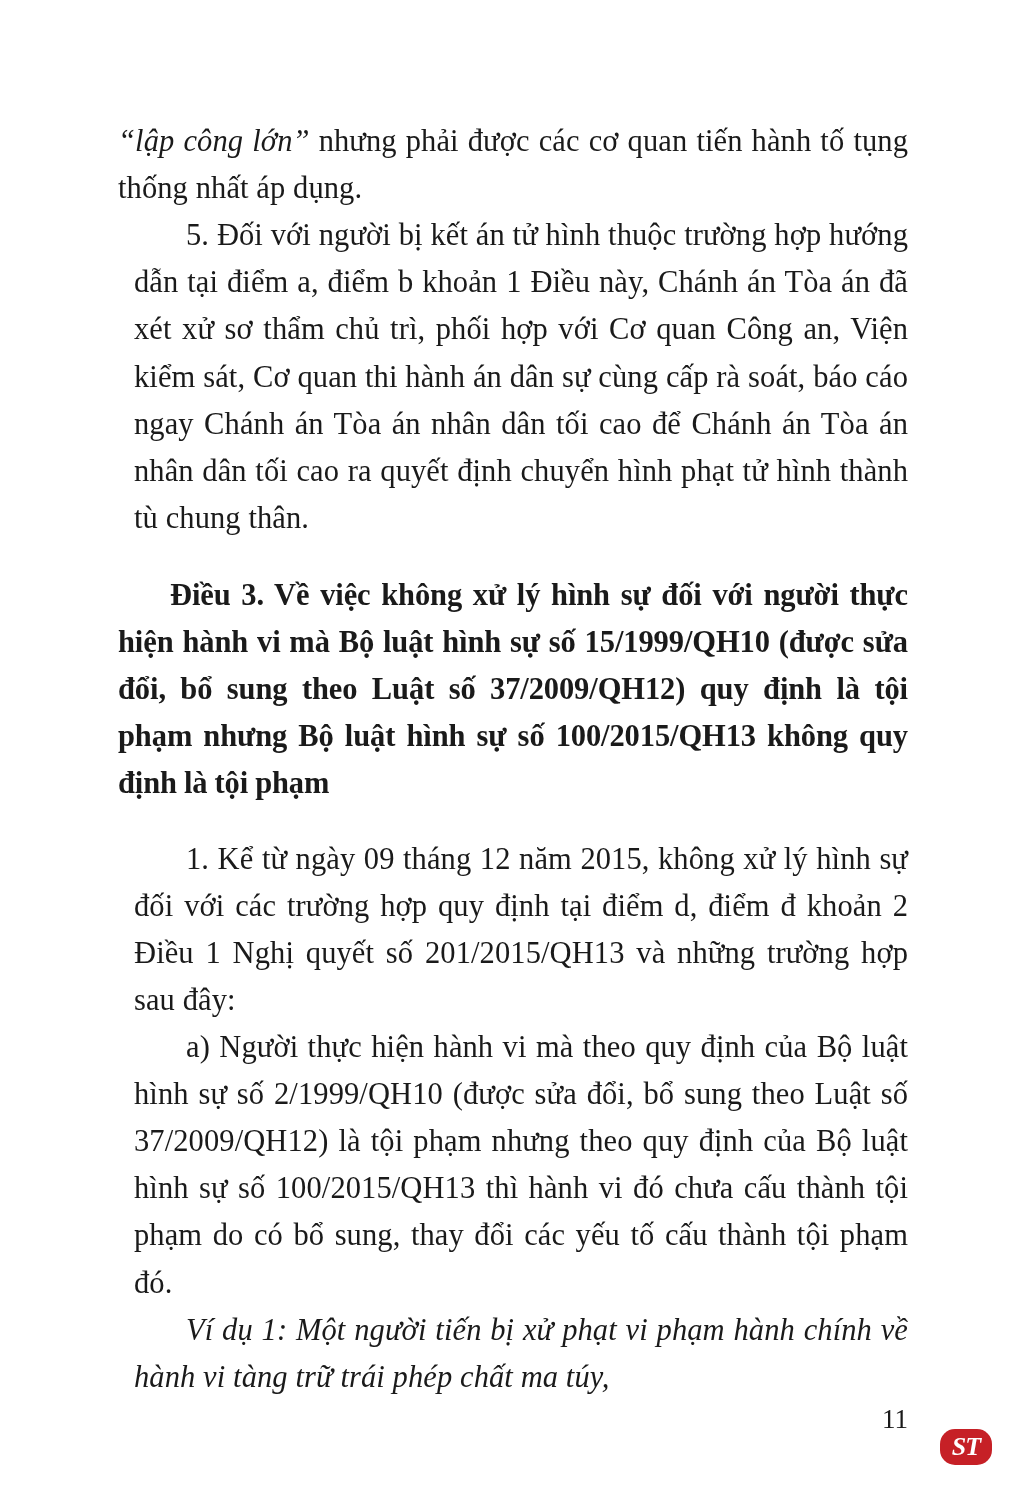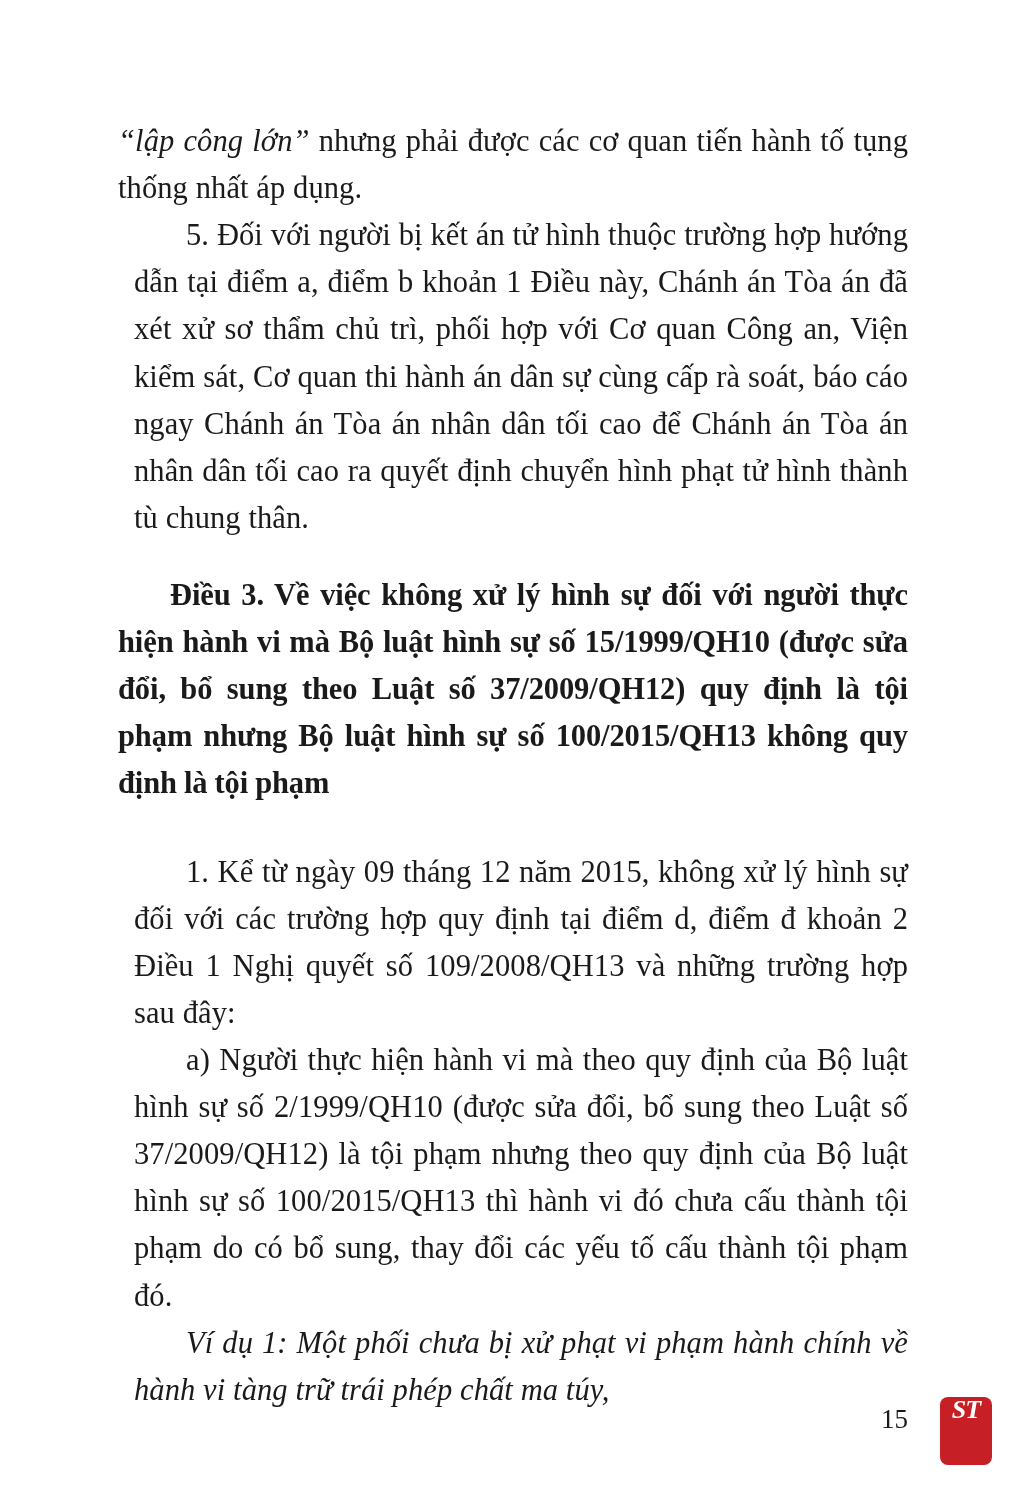--- a/index.html
+++ b/index.html
@@ -32,21 +32,21 @@
     margin: 0;
   }
   p.indent {
     text-indent: 52px;
     margin-left: 16px;
   }
   p.heading {
     font-weight: bold;
     text-indent: 52px;
     margin-top: 30px;
-    margin-bottom: 41px;
+    margin-bottom: 28px;
     letter-spacing: -0.1px;
     word-spacing: -0.5px;
   }
   .italic {
     font-style: italic;
   }
   .quote-italic {
     font-style: italic;
   }
   .page-number {
@@ -55,25 +55,25 @@
     bottom: 62px;
     font-size: 27px;
     color: #1a1a1a;
     font-family: "Liberation Serif", serif;
   }
   .logo {
     position: absolute;
     right: 34px;
     bottom: 32px;
     width: 52px;
-    height: 68px;
+    height: 36px;
     background: #c62026;
-    border-radius: 8px;
+    border-radius: 15px;
     display: flex;
-    align-items: flex-start;
+    align-items: center;
     justify-content: center;
   }
   .logo-text {
     color: #ffffff;
     font-family: "Liberation Serif", serif;
     font-weight: bold;
     font-style: italic;
     font-size: 26px;
     letter-spacing: -1px;
     line-height: 1;
@@ -81,24 +81,24 @@
 </style>
 </head>
 <body>
 
 <div class="page">
   <div class="body-text">
     <div id="paragraphs-container">
         <p><span class="quote-italic">“lập công lớn”</span><span> nhưng phải được các cơ quan tiến hành tố tụng thống nhất áp dụng.</span></p>
         <p class="indent"><span>5. Đối với người bị kết án tử hình thuộc trường hợp hướng dẫn tại điểm a, điểm b khoản 1 Điều này, Chánh án Tòa án đã xét xử sơ thẩm chủ trì, phối hợp với Cơ quan Công an, Viện kiểm sát, Cơ quan thi hành án dân sự cùng cấp rà soát, báo cáo ngay Chánh án Tòa án nhân dân tối cao để Chánh án Tòa án nhân dân tối cao ra quyết định chuyển hình phạt tử hình thành tù chung thân.</span></p>
         <p class="heading"><span>Điều 3. Về việc không xử lý hình sự đối với người thực hiện hành vi mà Bộ luật hình sự số 15/1999/QH10 (được sửa đổi, bổ sung theo Luật số 37/2009/QH12) quy định là tội phạm nhưng Bộ luật hình sự số 100/2015/QH13 không quy định là tội phạm</span></p>
-        <p class="indent"><span>1. Kể từ ngày 09 tháng 12 năm 2015, không xử lý hình sự đối với các trường hợp quy định tại điểm d, điểm đ khoản 2 Điều 1 Nghị quyết số 109/2008/QH13 và những trường hợp sau đây:</span></p>
+        <p class="indent"><span>1. Kể từ ngày 09 tháng 12 năm 2015, không xử lý hình sự đối với các trường hợp quy định tại điểm d, điểm đ khoản 2 Điều 1 Nghị quyết số 201/2015/QH13 và những trường hợp sau đây:</span></p>
         <p class="indent"><span>a) Người thực hiện hành vi mà theo quy định của Bộ luật hình sự số 2/1999/QH10 (được sửa đổi, bổ sung theo Luật số 37/2009/QH12) là tội phạm nhưng theo quy định của Bộ luật hình sự số 100/2015/QH13 thì hành vi đó chưa cấu thành tội phạm do có bổ sung, thay đổi các yếu tố cấu thành tội phạm đó.</span></p>
-        <p class="indent italic"><span class="quote-italic">Ví dụ 1: Một phối chưa bị xử phạt vi phạm hành chính về hành vi tàng trữ trái phép chất ma túy,</span></p>
+        <p class="indent italic"><span class="quote-italic">Ví dụ 1: Một người tiến bị xử phạt vi phạm hành chính về hành vi tàng trữ trái phép chất ma túy,</span></p>
       </div>
   </div>
 
-  <div class="page-number">15</div>
+  <div class="page-number">11</div>
 
   <div class="logo" style="background: rgb(198, 32, 38);">
     <span class="logo-text">ST</span>
   </div>
 </div>
 
 </body></html>

